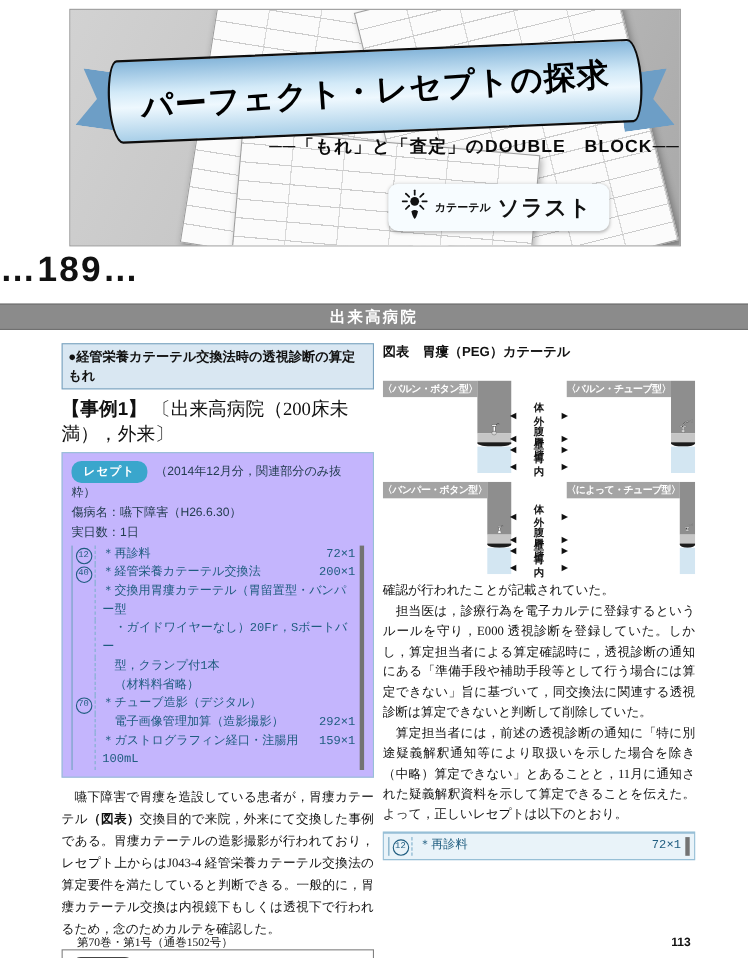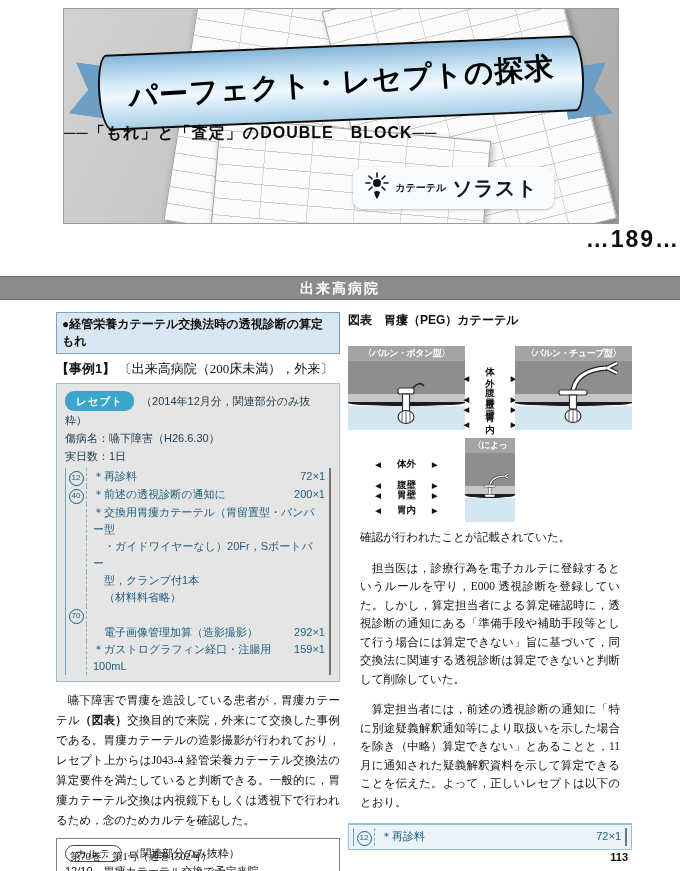--- a/index.html
+++ b/index.html
@@ -19,88 +19,88 @@
   .paper3{left:150px;top:120px;width:270px;height:130px;transform:rotate(5deg);}
   .ribbon-wrap{position:absolute;left:6px;right:6px;top:34px;height:80px;z-index:3;}
   .ribbon-tail{position:absolute;top:22px;width:46px;height:52px;background:#6d9ec6;z-index:1;}
   .ribbon-tail.left{left:2px;clip-path:polygon(0 0,100% 0,100% 100%,0 100%,35% 50%);transform:rotate(8deg);}
   .ribbon-tail.right{right:2px;clip-path:polygon(0 0,100% 0,65% 50%,100% 100%,0 100%);transform:rotate(-8deg);}
   .ribbon{position:absolute;left:28px;right:28px;top:2px;bottom:2px;z-index:2;
           background:linear-gradient(180deg,#86b6da 0%,#d3eaf8 38%,#eef8fe 58%,#a9cfe8 100%);
           border:2px solid #0d0d0d;border-radius:12px 16px 12px 16px/44px 54px 44px 54px;
           transform:rotate(-2.4deg);display:flex;align-items:center;justify-content:center;}
   .banner-title{transform:rotate(-1.6deg);font-size:29px;font-weight:bold;letter-spacing:1px;color:#000;}
-  .banner-subtitle{position:absolute;left:0;right:0;top:114px;z-index:4;text-align:left;
+  .banner-subtitle{position:absolute;left:0;right:0;top:114px;z-index:4;text-align:right;
                    font-size:16px;font-weight:bold;color:#0b0b0b;letter-spacing:1px;}
   .logo{position:absolute;right:64px;top:158px;z-index:4;background:#f7fcff;border-radius:9px;
         padding:5px 16px 5px 12px;display:flex;align-items:center;gap:6px;box-shadow:0 1px 3px rgba(0,0,0,.25);}
   .logo-prefix{font-size:10px;font-weight:bold;}
   .logo-name{font-size:20px;font-weight:bold;letter-spacing:1px;}
 
   
-  .page-marker{position:absolute;left:0;right:0;top:226px;text-align:right;
-               font-size:23px;font-weight:bold;letter-spacing:2px;}
+  .page-marker{position:absolute;left:0;right:0;top:226px;text-align:left;
+               font-size:32px;font-weight:bold;letter-spacing:2px;}
   .section-bar{position:absolute;left:0;right:0;top:276px;height:22px;background:#8b8b8b;
                border-top:1px solid #707070;border-bottom:1px solid #707070;
                color:#fff;font-size:14px;font-weight:bold;text-align:center;line-height:22px;letter-spacing:2px;}
 
   
   .columns{position:absolute;left:56px;top:312px;width:576px;display:flex;gap:8px;}
   .col{width:284px;}
 
   
   .lead-box{background:#d9e7f2;border:1px solid #7ba3bf;padding:3px 5px;
             font-size:12px;font-weight:bold;margin-bottom:6px;}
-  .case-line{font-size:13px;margin:4px 0 5px 0;}
+  .case-line{font-size:17px;margin:4px 0 5px 0;}
   .case-label{font-weight:bold;}
   .case-note{font-family:"Liberation Serif",serif;}
 
-  .receipt-box{background:#e5e5e5;border:1px solid #97bfd6;padding:7px 8px 6px 8px;
+  .receipt-box{background:#c4b5fd;border:1px solid #97bfd6;padding:7px 8px 6px 8px;
                color:#223c4e;font-size:11px;}
   .tag-capsule{display:inline-block;background:#3aa6cc;color:#fff;border-radius:9px;
                padding:1px 11px;font-size:10.5px;font-weight:bold;letter-spacing:1px;}
   .tag-note{font-size:11px;color:#223c4e;margin-left:4px;}
   .rb-line{line-height:18px;}
-  .rows{margin-top:3px;border-left:1px solid #6fa3c0;border-right:2px solid #737373;color:#1e5c7f;}
+  .rows{margin-top:3px;border-left:1px solid #6fa3c0;border-right:4px solid #737373;color:#1e5c7f;font-family:Liberation Mono, monospace;}
   .receipt-row{display:flex;align-items:flex-start;line-height:17px;}
   .code-cell{flex:none;width:20px;text-align:center;border-right:1px dashed #7fb0cc;align-self:stretch;}
   .code-badge{display:inline-block;width:13px;height:13px;line-height:12px;border:1px solid #1e5c7f;
               border-radius:50%;font-size:8px;text-align:center;margin-top:2px;}
   .row-main{flex:1;display:flex;justify-content:space-between;padding:0 4px 0 6px;}
   .row-value{white-space:nowrap;margin-left:4px;}
 
   .body-para{font-family:"Liberation Serif",serif;font-size:11.5px;line-height:20px;
              text-align:justify;margin:8px 0 0 0;}
   .bold-ref{font-weight:bold;font-family:"Liberation Sans",sans-serif;}
 
   .karte-box{border:1px solid #808080;background:#fff;padding:6px 8px;margin-top:8px;font-size:11px;}
   .karte-capsule{display:inline-block;border:1.3px solid #444;border-radius:9px;padding:0 10px;
                  font-size:10.5px;line-height:15px;letter-spacing:1px;}
   .karte-line{line-height:17.5px;}
 
   
   .fig-caption{font-size:12px;font-weight:bold;margin-bottom:17px;}
   .fig-grid{display:grid;grid-template-columns:117px 50px 117px;grid-template-rows:84px 84px;
             row-gap:8px;column-gap:0;}
-  .panel{position:relative;display:flex;flex-direction:column;overflow:hidden;}
+  .panel{position:relative;display:flex;flex-direction:row;overflow:hidden;}
   .panel-title{height:15px;line-height:15px;background:#a4a4a4;color:#fff;font-size:9px;
                font-weight:bold;text-align:center;letter-spacing:-.5px;}
   .panel-body{position:relative;flex:1;display:flex;flex-direction:column;}
   .layer-out{flex:1;background:#8e8e8e;}
   .layer-abd{height:8px;background:#c6c6c6;}
   .layer-wall{height:4px;background:#1c1c1c;border-radius:0 0 50% 50%/0 0 3px 3px;}
   .layer-sto{height:24px;background:#d3e6f2;}
   .cath{position:absolute;left:0;top:0;width:100%;height:100%;}
   .layer-labels{position:relative;}
   .layer-label{position:absolute;left:0;right:0;display:flex;align-items:center;justify-content:center;
                gap:16px;font-size:9.5px;font-weight:bold;line-height:12px;}
   .layer-label .arr{font-size:7px;line-height:1;}
 
   .right-para{font-family:"Liberation Serif",serif;font-size:11.5px;line-height:18.5px;
-              text-align:justify;margin:12px;}
+              text-align:justify;margin:0;}
   .right-para.first{margin-top:6px;}
   .correction-box{margin-top:6px;background:#e9f3f9;border:1px solid #97bfd6;border-top-width:2px;
                   padding:3px 4px;color:#1e5c7f;font-size:11px;}
   .correction-box .rows{margin-top:0;}
 
   .journal-footer{position:absolute;left:70px;bottom:7px;font-family:"Liberation Serif",serif;font-size:10.5px;}
   .page-num{position:absolute;right:52px;bottom:8px;font-size:11px;font-weight:bold;}
 </style>
 </head>
 <body>
@@ -163,21 +163,21 @@
             <div class="receipt-row">
               <span class="code-cell"><span class="code-badge">12</span></span>
               <span class="row-main">
                 <span class="row-text">＊再診料</span>
                 <span class="row-value">72×1</span>
               </span>
             </div>
             <div class="receipt-row">
               <span class="code-cell"><span class="code-badge">40</span></span>
               <span class="row-main">
-                <span class="row-text">＊前述の透視診断の通知に</span>
+                <span class="row-text">＊経管栄養カテーテル交換法</span>
                 <span class="row-value">200×1</span>
               </span>
             </div>
             <div class="receipt-row">
               <span class="code-cell"></span>
               <span class="row-main">
                 <span class="row-text">＊交換用胃瘻カテーテル（胃留置型・バンパー型</span>
                 <span class="row-value"></span>
               </span>
             </div>
@@ -197,20 +197,24 @@
             </div>
             <div class="receipt-row">
               <span class="code-cell"></span>
               <span class="row-main">
                 <span class="row-text">　（材料料省略）</span>
                 <span class="row-value"></span>
               </span>
             </div>
             <div class="receipt-row">
               <span class="code-cell"><span class="code-badge">70</span></span>
+              <span class="row-main">
+                <span class="row-text">＊チューブ造影（デジタル）</span>
+                <span class="row-value"></span>
+              </span>
             </div>
             <div class="receipt-row">
               <span class="code-cell"></span>
               <span class="row-main">
                 <span class="row-text">　電子画像管理加算（造影撮影）</span>
                 <span class="row-value">292×1</span>
               </span>
             </div>
             <div class="receipt-row">
               <span class="code-cell"></span>
@@ -293,20 +297,35 @@
               <path d="M92,7 l10,-5 M92,7 l10,5" stroke="#222" stroke-width="4.5" fill="none"></path>
               <path d="M92,7 l10,-5 M92,7 l10,5" stroke="#fff" stroke-width="2.4" fill="none"></path>
               <rect x="44" y="29" width="28" height="5" rx="2" fill="#fff" stroke="#333" stroke-width="1.2"></rect>
               <rect x="54.5" y="34" width="7" height="14" fill="#fff" stroke="#333" stroke-width="1.2"></rect>
               <ellipse cx="58" cy="55" rx="8" ry="6.5" fill="#fff" stroke="#333" stroke-width="1.2"></ellipse>
               <path d="M54,50 v10 M58,49 v13 M62,50 v10" stroke="#333" stroke-width=".8" fill="none"></path>
             </svg>
           </div>
         </div>
 
+        <div class="panel">
+          <div class="panel-title">〈バンパー・ボタン型〉</div>
+          <div class="panel-body">
+            <div class="layer-out"></div>
+            <div class="layer-abd"></div>
+            <div class="layer-wall"></div>
+            <div class="layer-sto"></div>
+            <svg class="cath" viewBox="0 0 117 69">
+              <path d="M64,28 q8,-9 12,-3" fill="none" stroke="#222" stroke-width="1.6"></path>
+              <rect x="50" y="27" width="16" height="6" rx="2" fill="#fff" stroke="#333" stroke-width="1.2"></rect>
+              <rect x="55" y="33" width="6" height="14" fill="#fff" stroke="#333" stroke-width="1.2"></rect>
+              <path d="M55,47 L49,56 Q58,64 67,56 L61,47 Z" fill="#fff" stroke="#333" stroke-width="1.2"></path>
+            </svg>
+          </div>
+        </div>
 
         <div class="layer-labels">
             <div class="layer-label" style="top: 20px;">
               <span class="arr">◀</span>
               <span>体外</span>
               <span class="arr">▶</span>
             </div>
             <div class="layer-label" style="top: 41px;">
               <span class="arr">◀</span>
               <span>腹壁</span>

